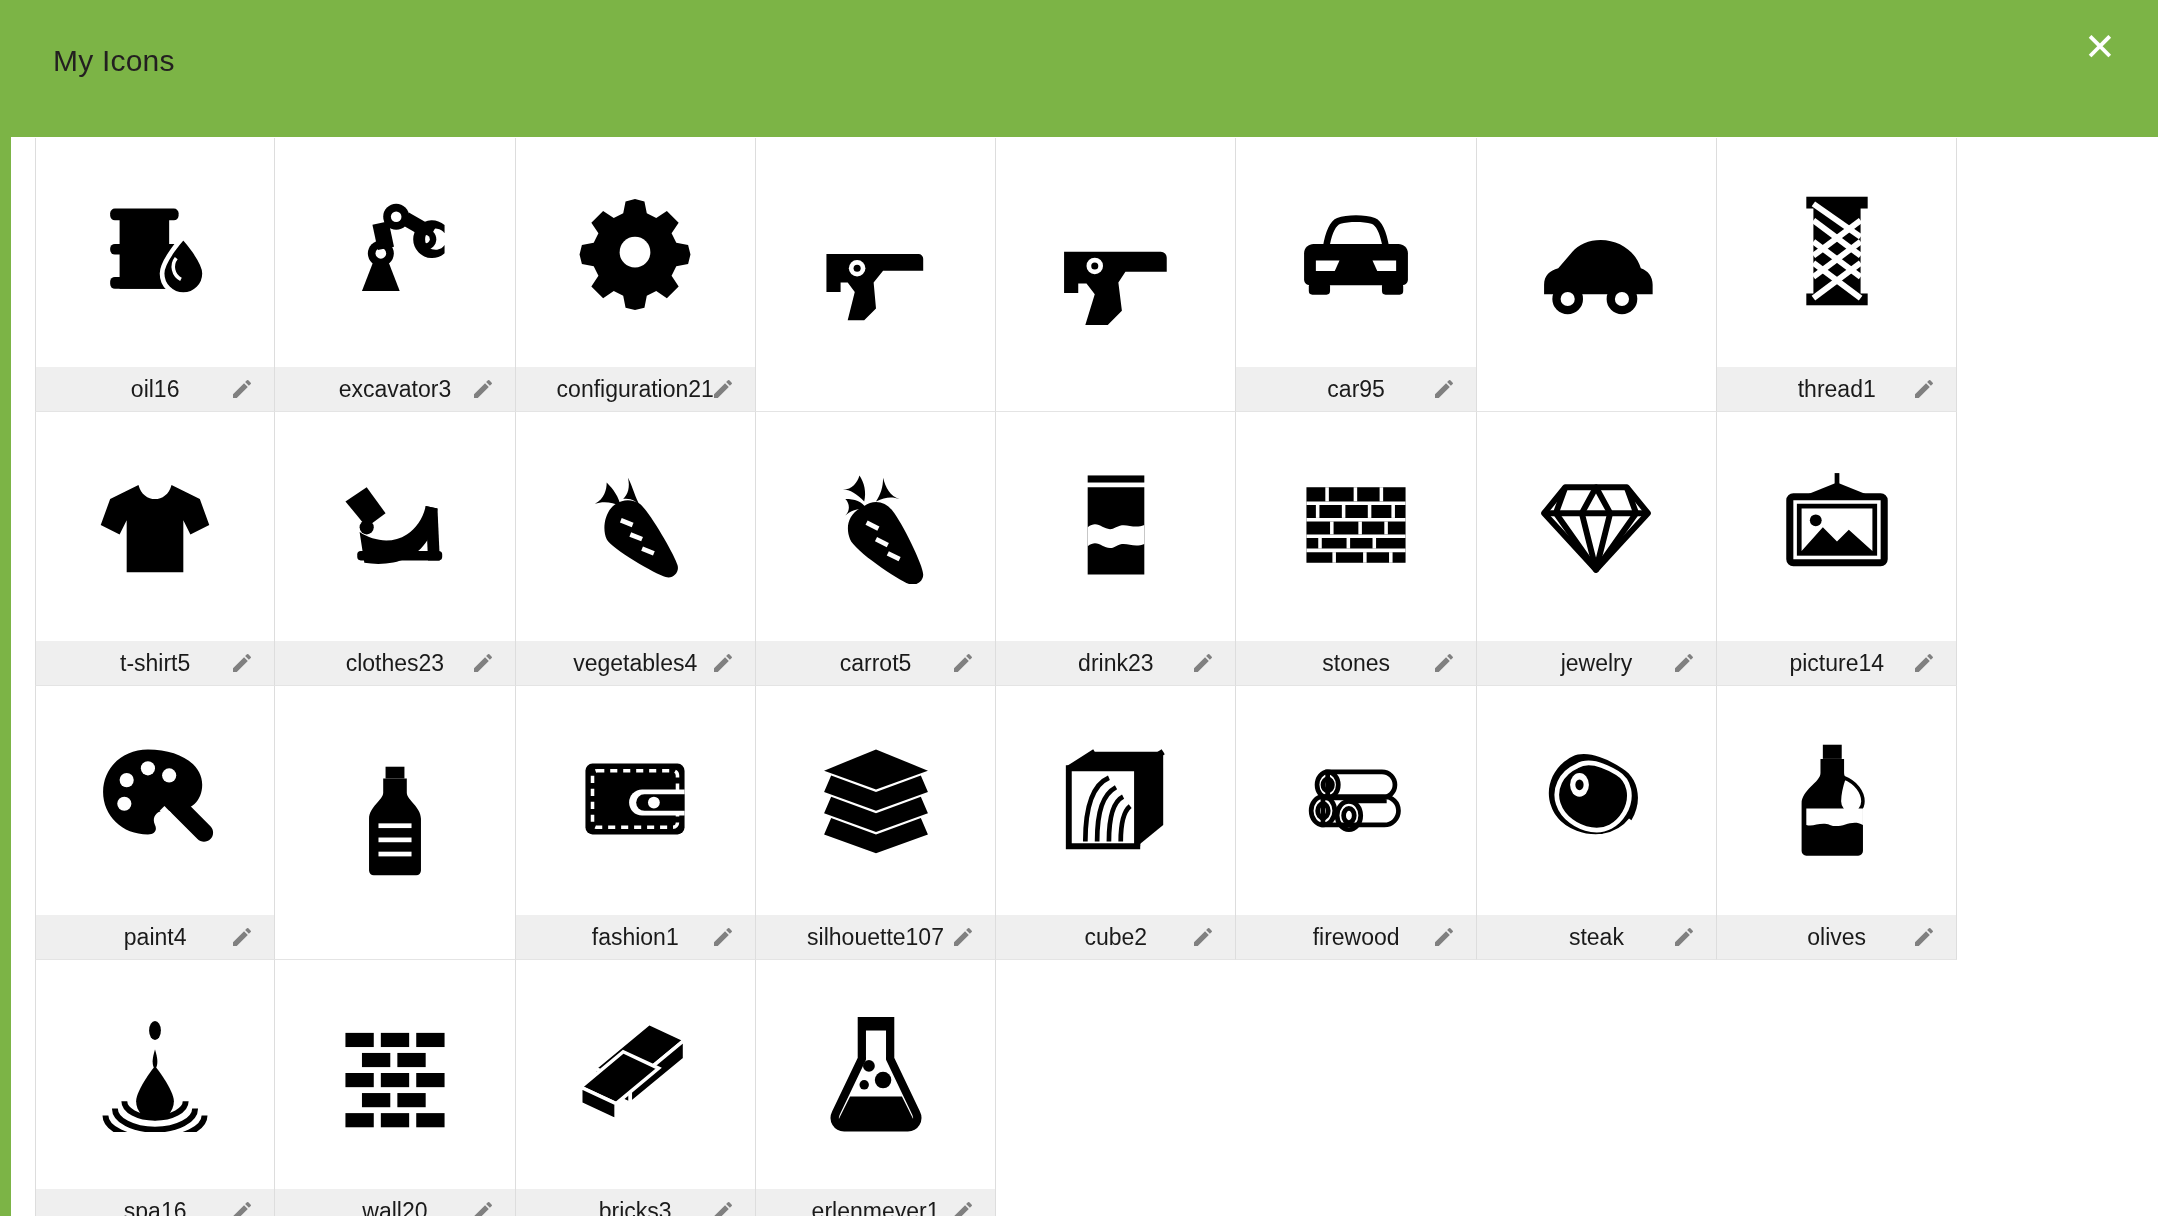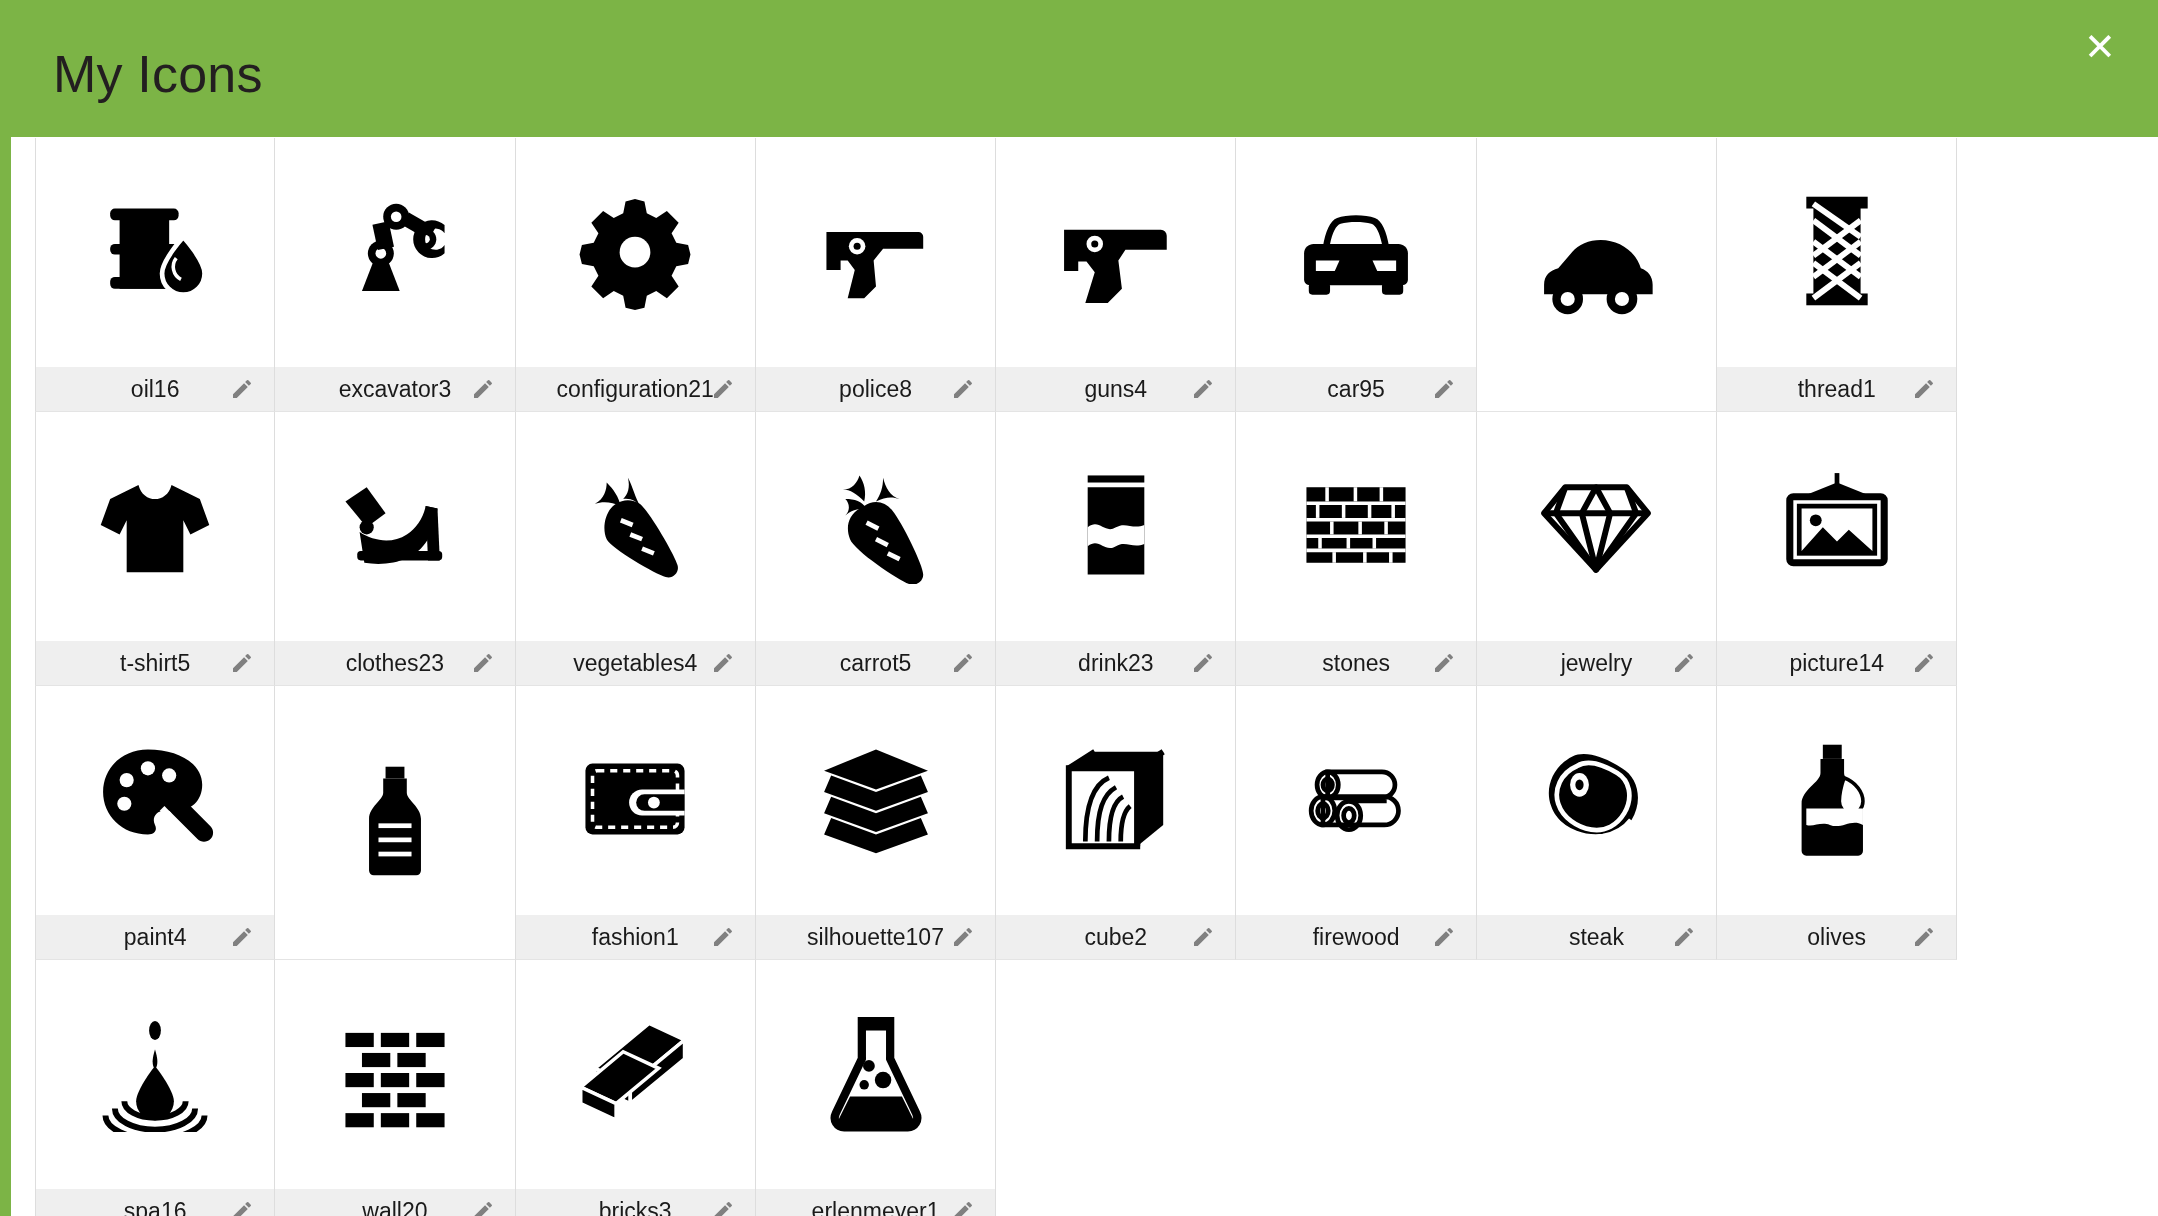--- a/index.html
+++ b/index.html
@@ -28,21 +28,21 @@
     left: 0; top: 0;
     width: 2158px;
     height: 137px;
     background: #7cb446;
     box-sizing: border-box;
   }
   .header-title {
     position: absolute;
     left: 53px;
     top: 44px;
-    font-size: 52px;
+    font-size: 30px;
     color: #231f20;
     font-weight: 400;
     letter-spacing: 0.2px;
     white-space: nowrap;
   }
   .close-button {
     position: absolute;
     right: 34px;
     top: 23px;
     width: 48px;
@@ -195,44 +195,28 @@
         </div>
       </div>
       <div class="cell">
         <div class="icon-area">
           <svg viewBox="0 0 100 100">
             <path d="M8 34h78a4 4 0 0 1 4 4v10H56l-8 10 2 22-10 10H26l6-24-6-8H20v8H8z"></path>
             <circle cx="34" cy="46" r="7" fill="#fff"></circle>
             <circle cx="34" cy="46" r="3"></circle>
           </svg>
         </div>
-        <div class="label-bar">
-          <span class="label-text">police8</span>
-          <span class="pencil">
-            <svg viewBox="0 0 24 24">
-              <path d="M3 17.25V21h3.75L17.8 9.94l-3.75-3.75L3 17.25zM20.7 7.04a1 1 0 0 0 0-1.41l-2.34-2.34a1 1 0 0 0-1.41 0l-1.83 1.83 3.75 3.75 1.83-1.83z"></path>
-            </svg>
-          </span>
-        </div>
       </div>
       <div class="cell">
         <div class="icon-area">
           <svg viewBox="0 0 100 100">
             <path d="M6 32h82a5 5 0 0 1 5 5v12H58l-6 9 3 24-12 12H24l8-26-7-9H18v8H6z"></path>
             <circle cx="32" cy="44" r="7" fill="#fff"></circle>
             <circle cx="32" cy="44" r="3"></circle>
           </svg>
-        </div>
-        <div class="label-bar">
-          <span class="label-text">guns4</span>
-          <span class="pencil">
-            <svg viewBox="0 0 24 24">
-              <path d="M3 17.25V21h3.75L17.8 9.94l-3.75-3.75L3 17.25zM20.7 7.04a1 1 0 0 0 0-1.41l-2.34-2.34a1 1 0 0 0-1.41 0l-1.83 1.83 3.75 3.75 1.83-1.83z"></path>
-            </svg>
-          </span>
         </div>
       </div>
       <div class="cell">
         <div class="icon-area">
           <svg viewBox="0 0 100 100">
             <path d="M22 46c2-12 6-22 12-24 8-3 24-3 32 0 6 2 10 12 12 24z"></path>
             <path d="M28 44c2-9 5-16 9-17 7-2 19-2 26 0 4 1 7 8 9 17z" fill="#fff"></path>
             <path d="M6 52c0-5 4-8 8-8h72c4 0 8 3 8 8v22c0 3-2 5-5 5H11c-3 0-5-2-5-5z"></path>
             <path d="M16 58h20l-4 9H16z" fill="#fff"></path>
             <path d="M84 58H64l4 9h16z" fill="#fff"></path>

